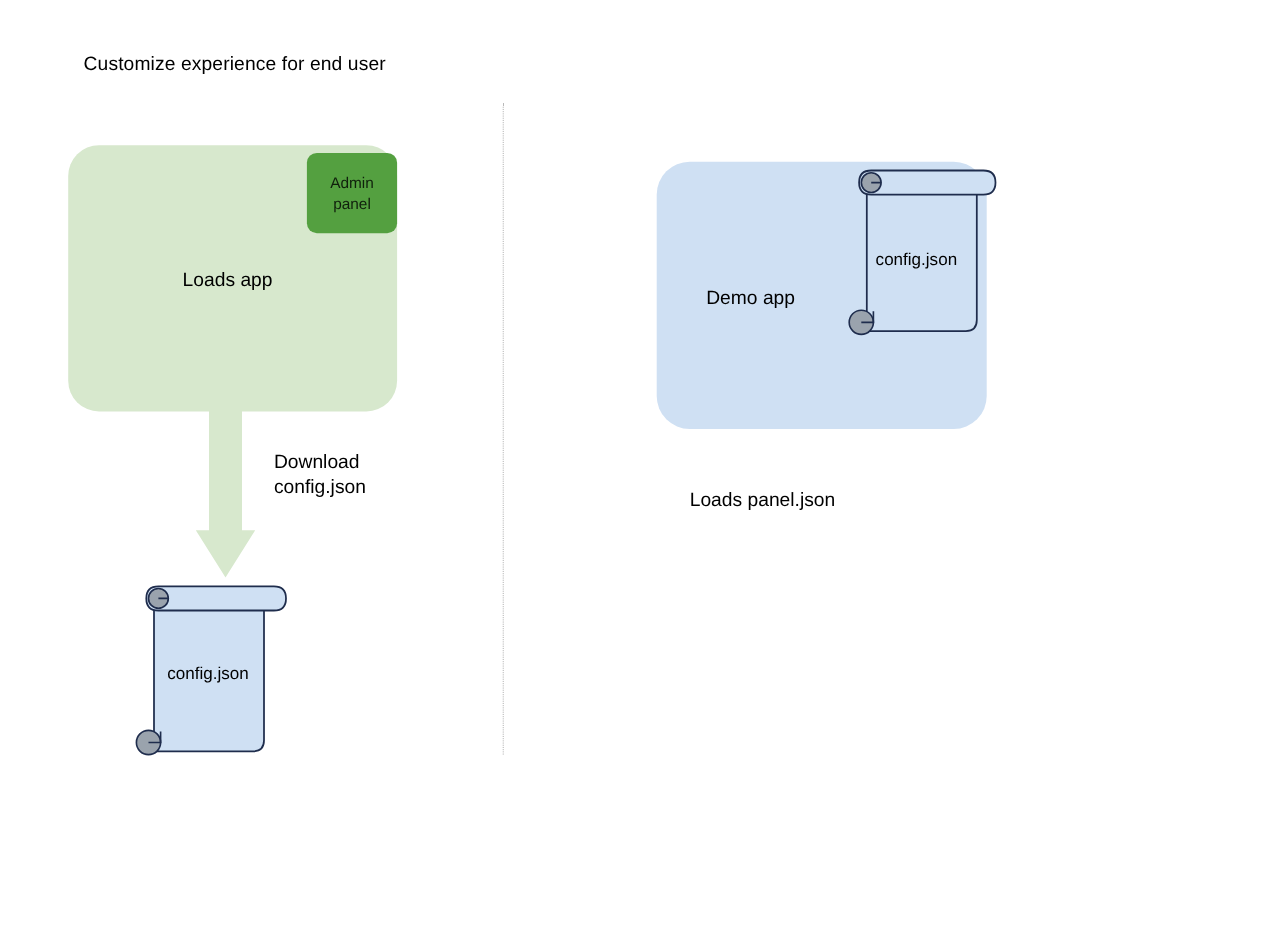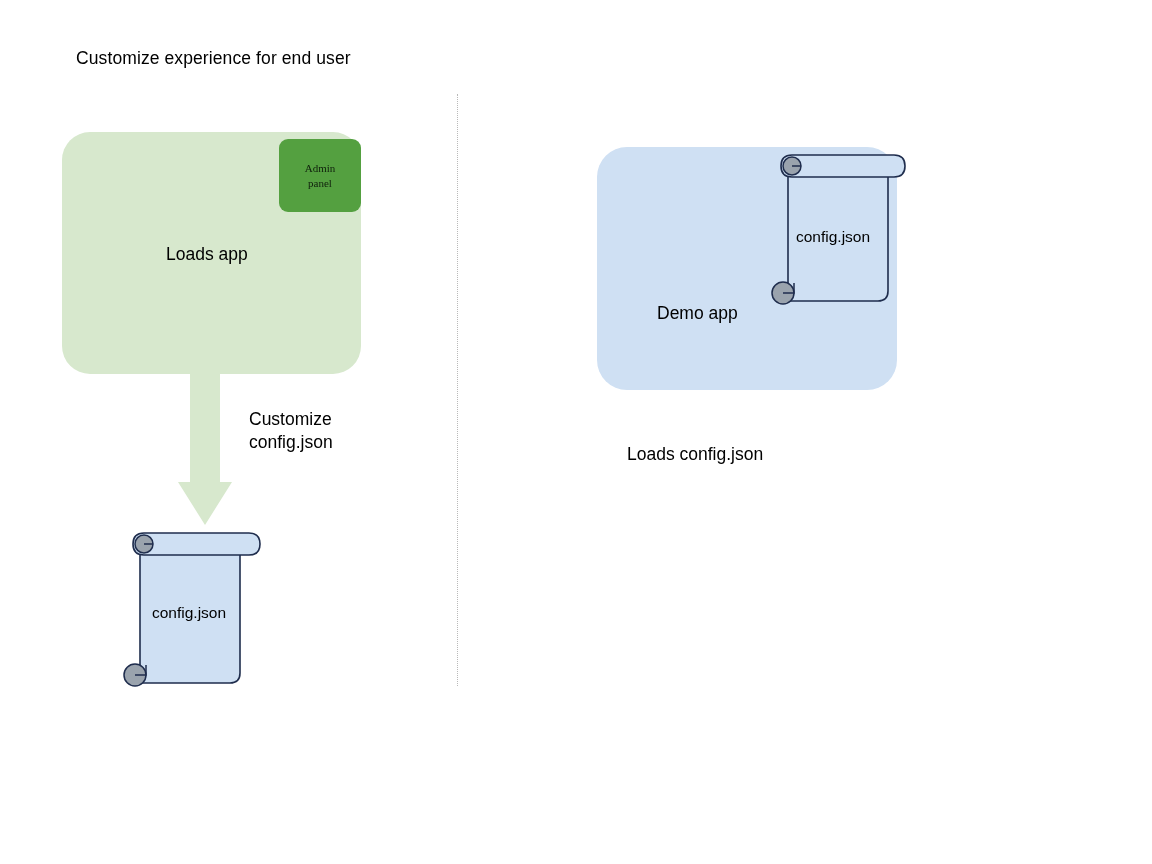--- a/index.html
+++ b/index.html
@@ -66,42 +66,41 @@
     background: #cfe0f3;
     border-radius: 30px;
   }
   .app-label {
     position: absolute;
     font-size: 17.5px;
     color: #000;
     white-space: nowrap;
   }
   #admin-app-label { left: 166px; top: 244px; }
-  #demo-app-label  { left: 657px; top: 260px; margin-top: 43px; }
+  #demo-app-label  { left: 642px; top: 260px; }
 
   
   #admin-panel-chip {
     position: absolute;
     left: 279px;
     top: 139px;
     width: 82px;
     height: 73px;
     background: #54a040;
     border-radius: 9px;
     display: flex;
     align-items: center;
     justify-content: center;
     text-align: center;
   }
   #admin-panel-chip .chip-text {
-    font-size: 11px;
+    font-size: 14px;
     line-height: 1.35;
     color: #10200c;
     white-space: pre-line;
-    font-family: Liberation Serif, serif;
   }
 
   
   #download-arrow {
     position: absolute;
     left: 174px;
     top: 370px;
     width: 62px;
     height: 158px;
   }
@@ -145,21 +144,21 @@
 
   <div id="admin-panel-chip">
     <span class="chip-text">Admin
 panel</span>
   </div>
 
   <svg id="download-arrow" viewBox="0 0 62 158">
     <polygon points="16,0 46,0 46,112 58,112 31,155 4,112 16,112" fill="#d7e8cd"></polygon>
   </svg>
 
-  <div id="arrow-label">Customize
+  <div id="arrow-label">Download
 config.json</div>
 
   <svg class="scroll-doc" id="config-doc-left" viewBox="0 0 150 164">
 
     <path d="M22,17 L122,17 L122,145 Q122,155 112,155 L22,155 Z" fill="#cfe0f3" stroke="#1f2d4d" stroke-width="1.6"></path>
 
     <path d="M26,5 L131,5 Q142,5 142,16 Q142,27 131,27 L26,27 Q15,27 15,16 Q15,5 26,5 Z" fill="#cfe0f3" stroke="#1f2d4d" stroke-width="1.6"></path>
 
     <path d="M26,7 A9,9 0 1 0 26,25 A9,9 0 1 0 26,7 Z" fill="#9aa3ad" stroke="#1f2d4d" stroke-width="1.5"></path>
     <path d="M26,16 L35,16" stroke="#1f2d4d" stroke-width="1.5" fill="none"></path>
@@ -178,15 +177,15 @@
     <path d="M22,17 L122,17 L122,141 Q122,151 112,151 L22,151 Z" fill="none" stroke="#1f2d4d" stroke-width="1.6"></path>
     <path d="M26,5 L128,5 Q139,5 139,16 Q139,27 128,27 L26,27 Q15,27 15,16 Q15,5 26,5 Z" fill="#cfe0f3" stroke="#1f2d4d" stroke-width="1.6"></path>
     <path d="M26,7 A9,9 0 1 0 26,25 A9,9 0 1 0 26,7 Z" fill="#9aa3ad" stroke="#1f2d4d" stroke-width="1.5"></path>
     <path d="M26,16 L35,16" stroke="#1f2d4d" stroke-width="1.5" fill="none"></path>
     <path d="M17,132 A11,11 0 1 0 17,154 A11,11 0 1 0 17,132 Z" fill="#9aa3ad" stroke="#1f2d4d" stroke-width="1.5"></path>
     <path d="M17,143 L28,143 L28,133" stroke="#1f2d4d" stroke-width="1.5" fill="none"></path>
   </svg>
 
   <div class="doc-label" id="config-doc-right-label">config.json</div>
 
-  <div class="app-label" id="demo-caption" style="left:627px; top:444px;">Loads config.json</div>
+  <div class="app-label" id="demo-caption" style="left:627px; top:444px;">Loads panel.json</div>
 
 </div>
 
 </body></html>

